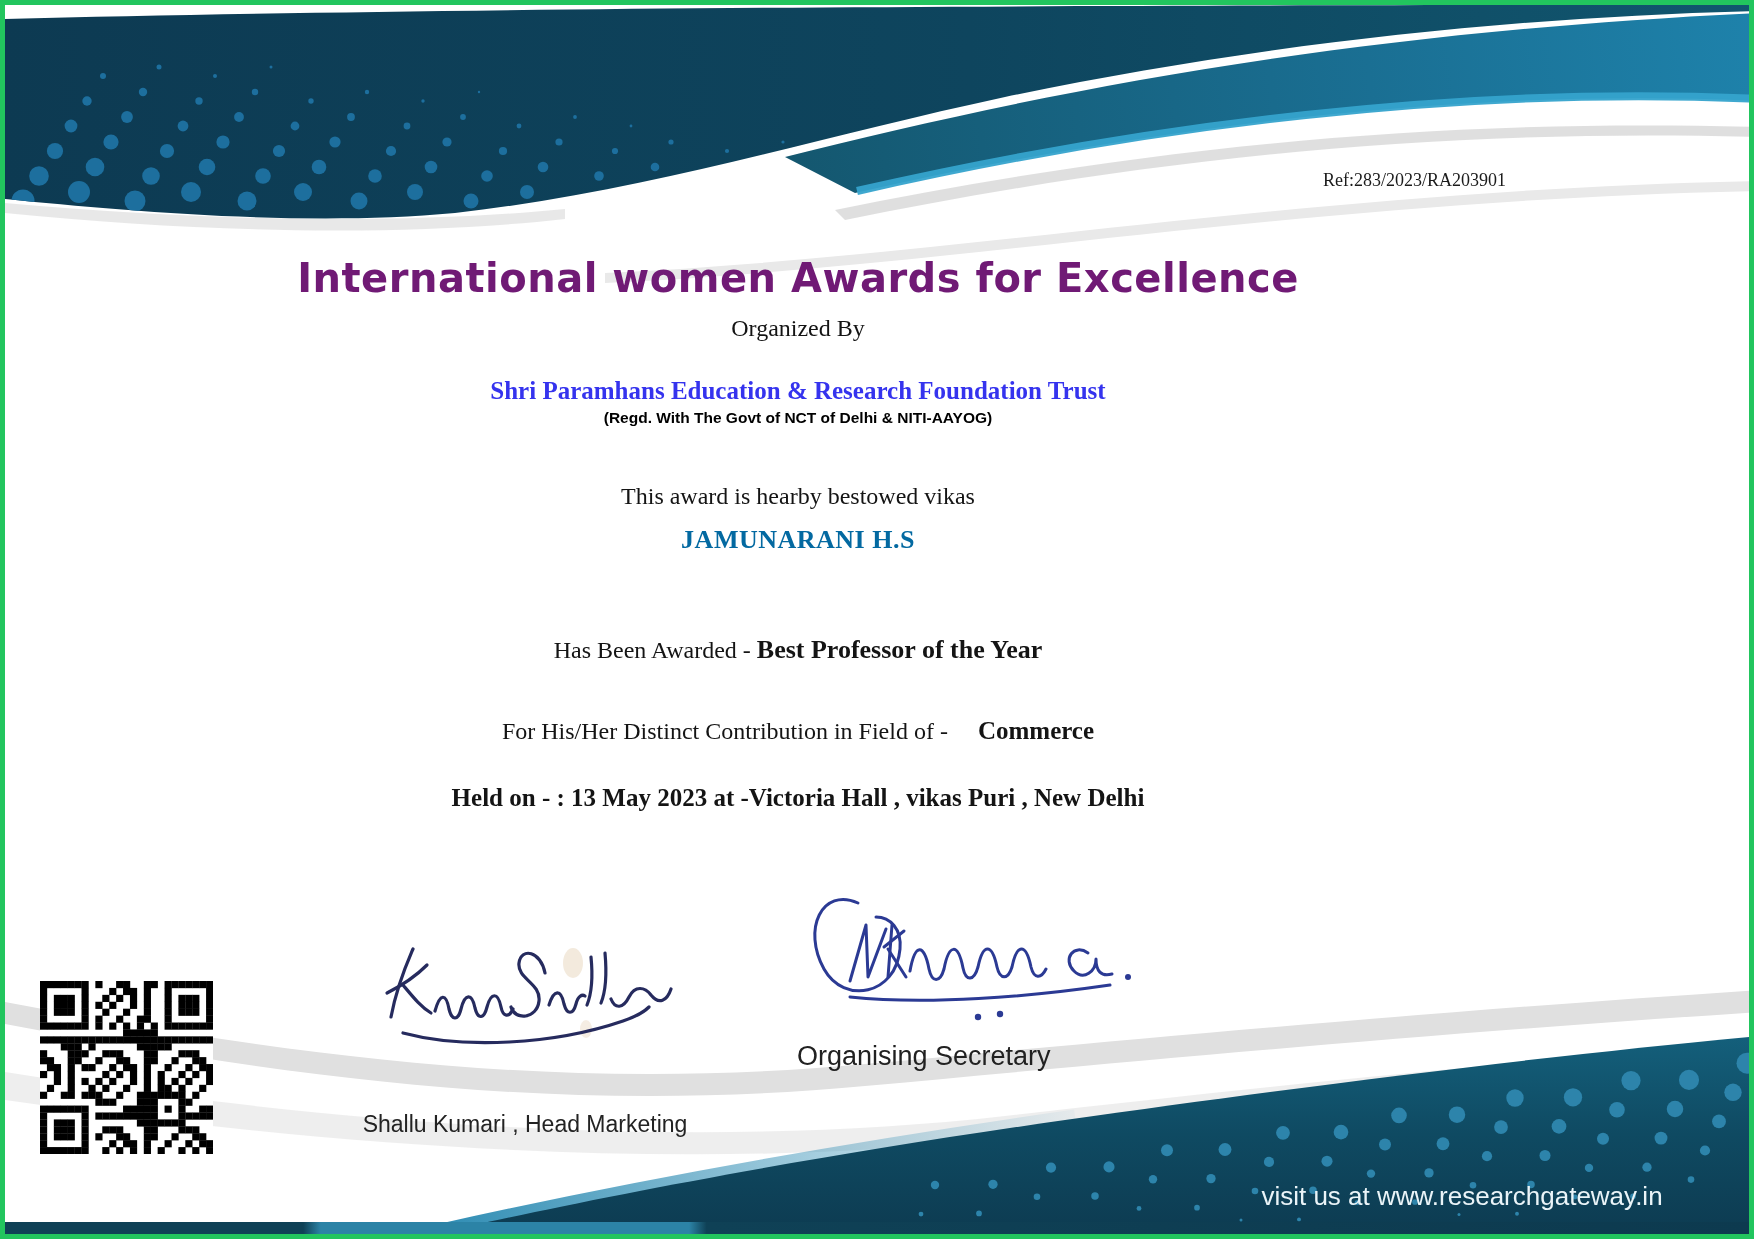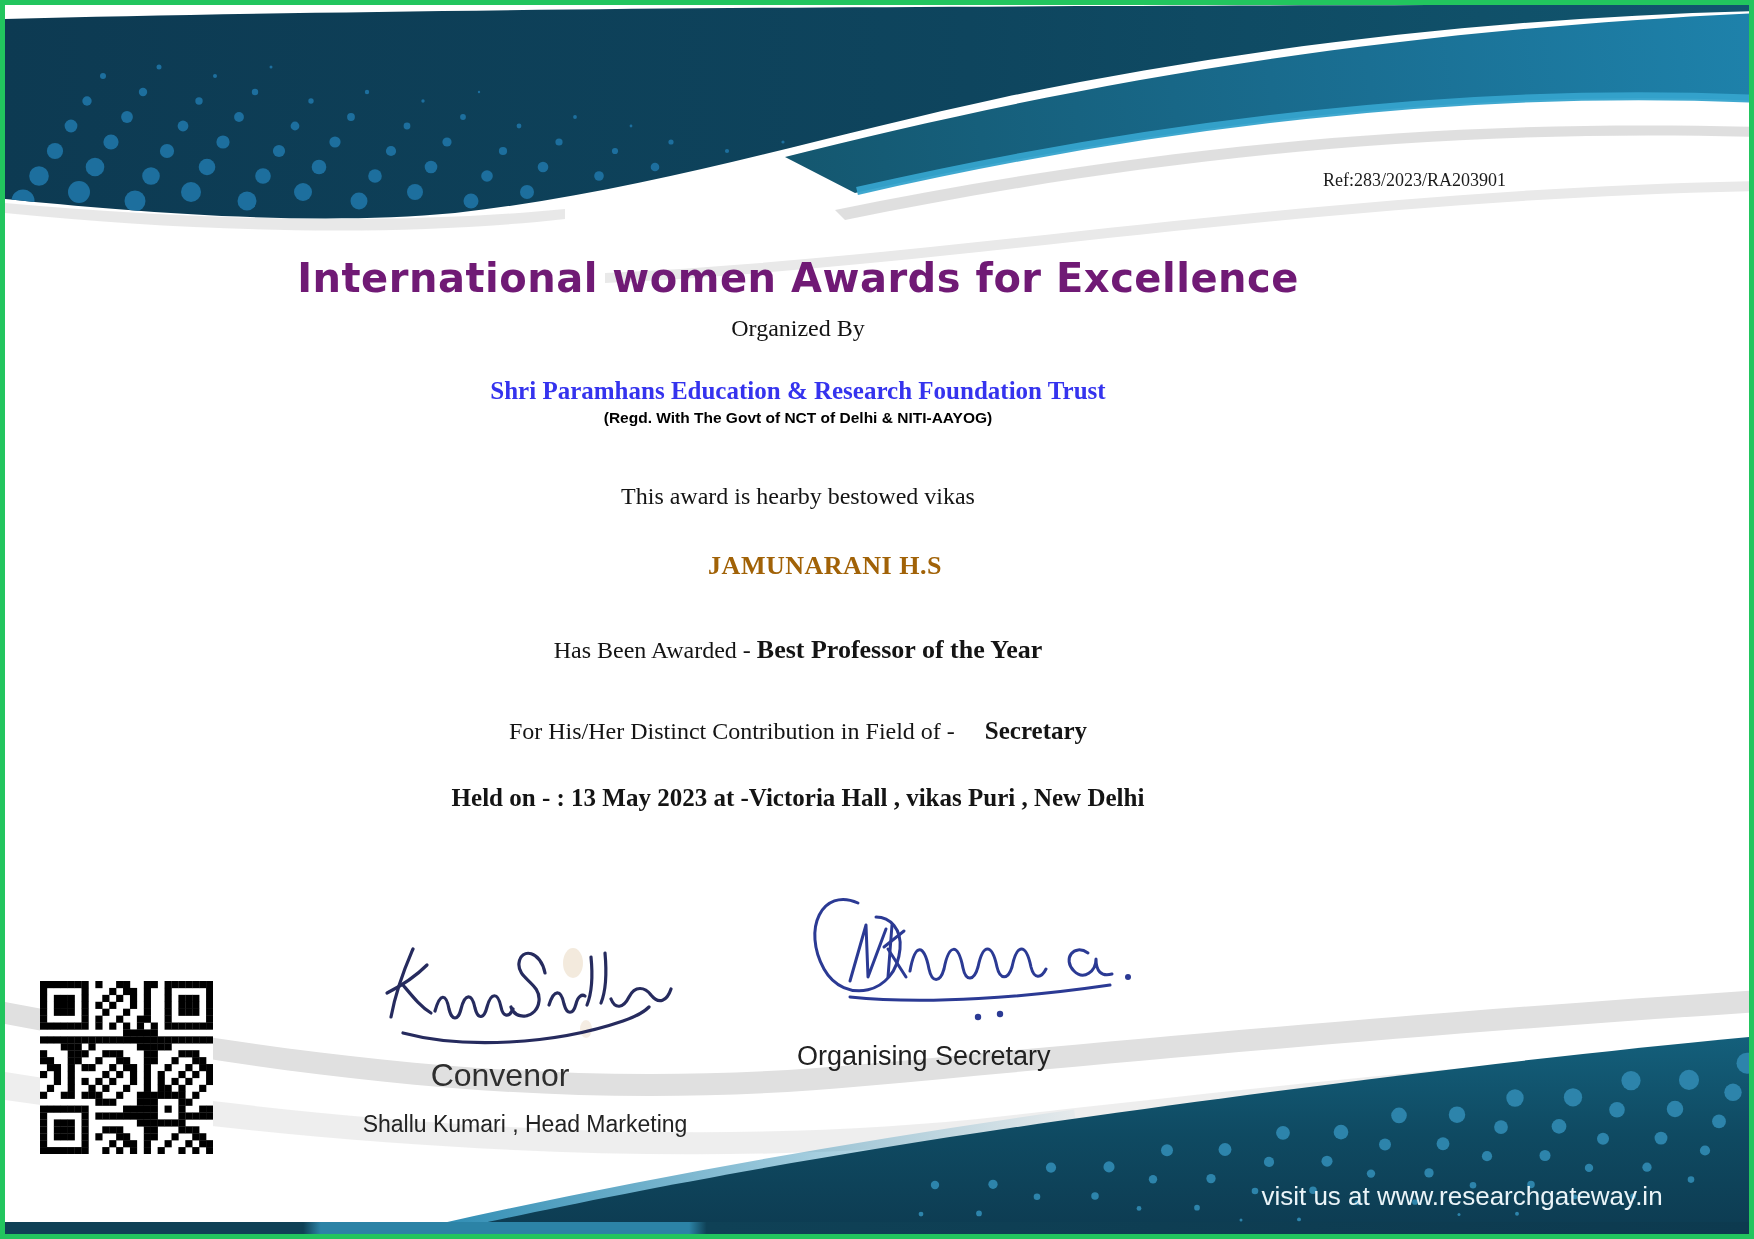--- a/index.html
+++ b/index.html
@@ -11,21 +11,21 @@
   svg{display:block;}
   .top-banner{position:absolute;top:0;left:0;}
   .bottom-banner{position:absolute;bottom:0;left:0;}
   .centered-line{position:absolute;left:0;width:1586px;text-align:center;white-space:pre;}
   .ref{position:absolute;left:1318px;top:165px;width:260px;font-size:18px;color:#1b1b1b;}
   .title{top:250px;font-family:"DejaVu Sans","Liberation Sans",sans-serif;font-size:40px;font-weight:600;letter-spacing:.5px;color:#701a75;}
   .organized{top:310px;font-size:24px;}
   .org-name{top:372px;font-size:25px;font-weight:bold;color:#3533ee;}
   .regd{top:404px;font-family:"Liberation Sans","DejaVu Sans",sans-serif;font-size:15.5px;font-weight:bold;color:#000;}
   .bestowed{top:478px;font-size:24px;}
-  .recipient{top:546px;font-size:26px;font-weight:bold;color:#a16207;letter-spacing:.5px;padding-left:27px;}
+  .recipient{top:520px;font-size:26px;font-weight:bold;color:#0369a1;letter-spacing:.5px;}
   .awarded{top:630px;font-size:24px;}
   .awarded .bold-part{font-size:26px;font-weight:bold;margin-left:6px;}
   .field{top:712px;font-size:24px;}
   .field .bold-part{font-size:25px;font-weight:bold;margin-left:30px;}
   .held{top:779px;font-size:25px;font-weight:bold;}
   .sig-convenor{position:absolute;left:368px;top:928px;}
   .sig-secretary{position:absolute;left:793px;top:876px;}
   .label-convenor{position:absolute;left:345px;top:1052px;width:300px;text-align:center;
     font-family:"Liberation Sans","DejaVu Sans",sans-serif;font-size:32px;color:#2e2e2e;}
   .label-convenor-name{position:absolute;left:330px;top:1106px;width:380px;text-align:center;
@@ -241,21 +241,21 @@
 
   <div class="centered-line title">International women Awards for Excellence</div>
   <div class="centered-line organized">Organized By</div>
   <div class="centered-line org-name">Shri Paramhans Education &amp; Research Foundation Trust</div>
   <div class="centered-line regd">(Regd. With The Govt of NCT of Delhi &amp; NITI-AAYOG)</div>
   <div class="centered-line bestowed">This award is hearby bestowed vikas</div>
   <div class="centered-line recipient">JAMUNARANI H.S</div>
 
   <div class="centered-line awarded"><span>Has Been Awarded -</span><span class="bold-part">Best Professor of the Year</span></div>
 
-  <div class="centered-line field"><span>For His/Her Distinct Contribution in Field of -</span><span class="bold-part">Secretary</span></div>
+  <div class="centered-line field"><span>For His/Her Distinct Contribution in Field of -</span><span class="bold-part">Commerce</span></div>
 
   <div class="centered-line held">Held on - : 13 May 2023 at -Victoria Hall , vikas Puri , New Delhi</div>
 
   <svg class="sig-convenor" width="300" height="120" viewBox="0 0 300 120">
     <ellipse cx="200" cy="30" rx="10" ry="15" fill="#d8b98e" opacity="0.3"></ellipse>
     <ellipse cx="213" cy="96" rx="6" ry="9" fill="#d8b98e" opacity="0.25"></ellipse>
     <g fill="none" stroke="#262b5e" stroke-width="3.2" stroke-linecap="round" stroke-linejoin="round">
       <path d="M18,84 C24,52 34,30 40,16"></path>
       <path d="M14,60 C30,52 42,44 54,32"></path>
       <path d="M30,52 C40,64 48,74 58,80"></path>
@@ -279,21 +279,20 @@
       <path d="M112,90 c5,-28 14,-28 19,-2 c3,14 11,14 15,0 c5,-26 14,-26 19,-1 c3,14 11,13 15,-1 c5,-24 14,-24 19,0 c3,13 11,13 15,0 c5,-24 14,-24 19,0 c3,12 10,12 15,2"></path>
       <path d="M290,72 c-14,-10 -26,6 -14,18 c10,10 22,0 22,-12 c0,12 5,18 16,15"></path>
       <path d="M52,116 C130,124 230,116 312,104"></path>
     </g>
     <circle cx="330" cy="96" r="3" fill="#2b3a94"></circle>
     <circle cx="180" cy="136" r="3.2" fill="#2b3a94"></circle>
     <circle cx="202" cy="133" r="3.2" fill="#2b3a94"></circle>
   </svg>
 
   <div class="label-secretary">Organising Secretary</div>
-  <div class="label-convenor">Convenor</div>
   <div class="label-convenor-name">Shallu Kumari , Head Marketing</div>
 
   <svg class="qr" id="qr" width="173" height="173" viewBox="0 0 173 173">
       <rect x="0.00" y="0.00" width="7.17" height="7.17" fill="#000"></rect>
       <rect x="0.00" y="6.92" width="7.17" height="7.17" fill="#000"></rect>
       <rect x="0.00" y="13.84" width="7.17" height="7.17" fill="#000"></rect>
       <rect x="0.00" y="20.76" width="7.17" height="7.17" fill="#000"></rect>
       <rect x="0.00" y="27.68" width="7.17" height="7.17" fill="#000"></rect>
       <rect x="0.00" y="34.60" width="7.17" height="7.17" fill="#000"></rect>
       <rect x="0.00" y="41.52" width="7.17" height="7.17" fill="#000"></rect>

